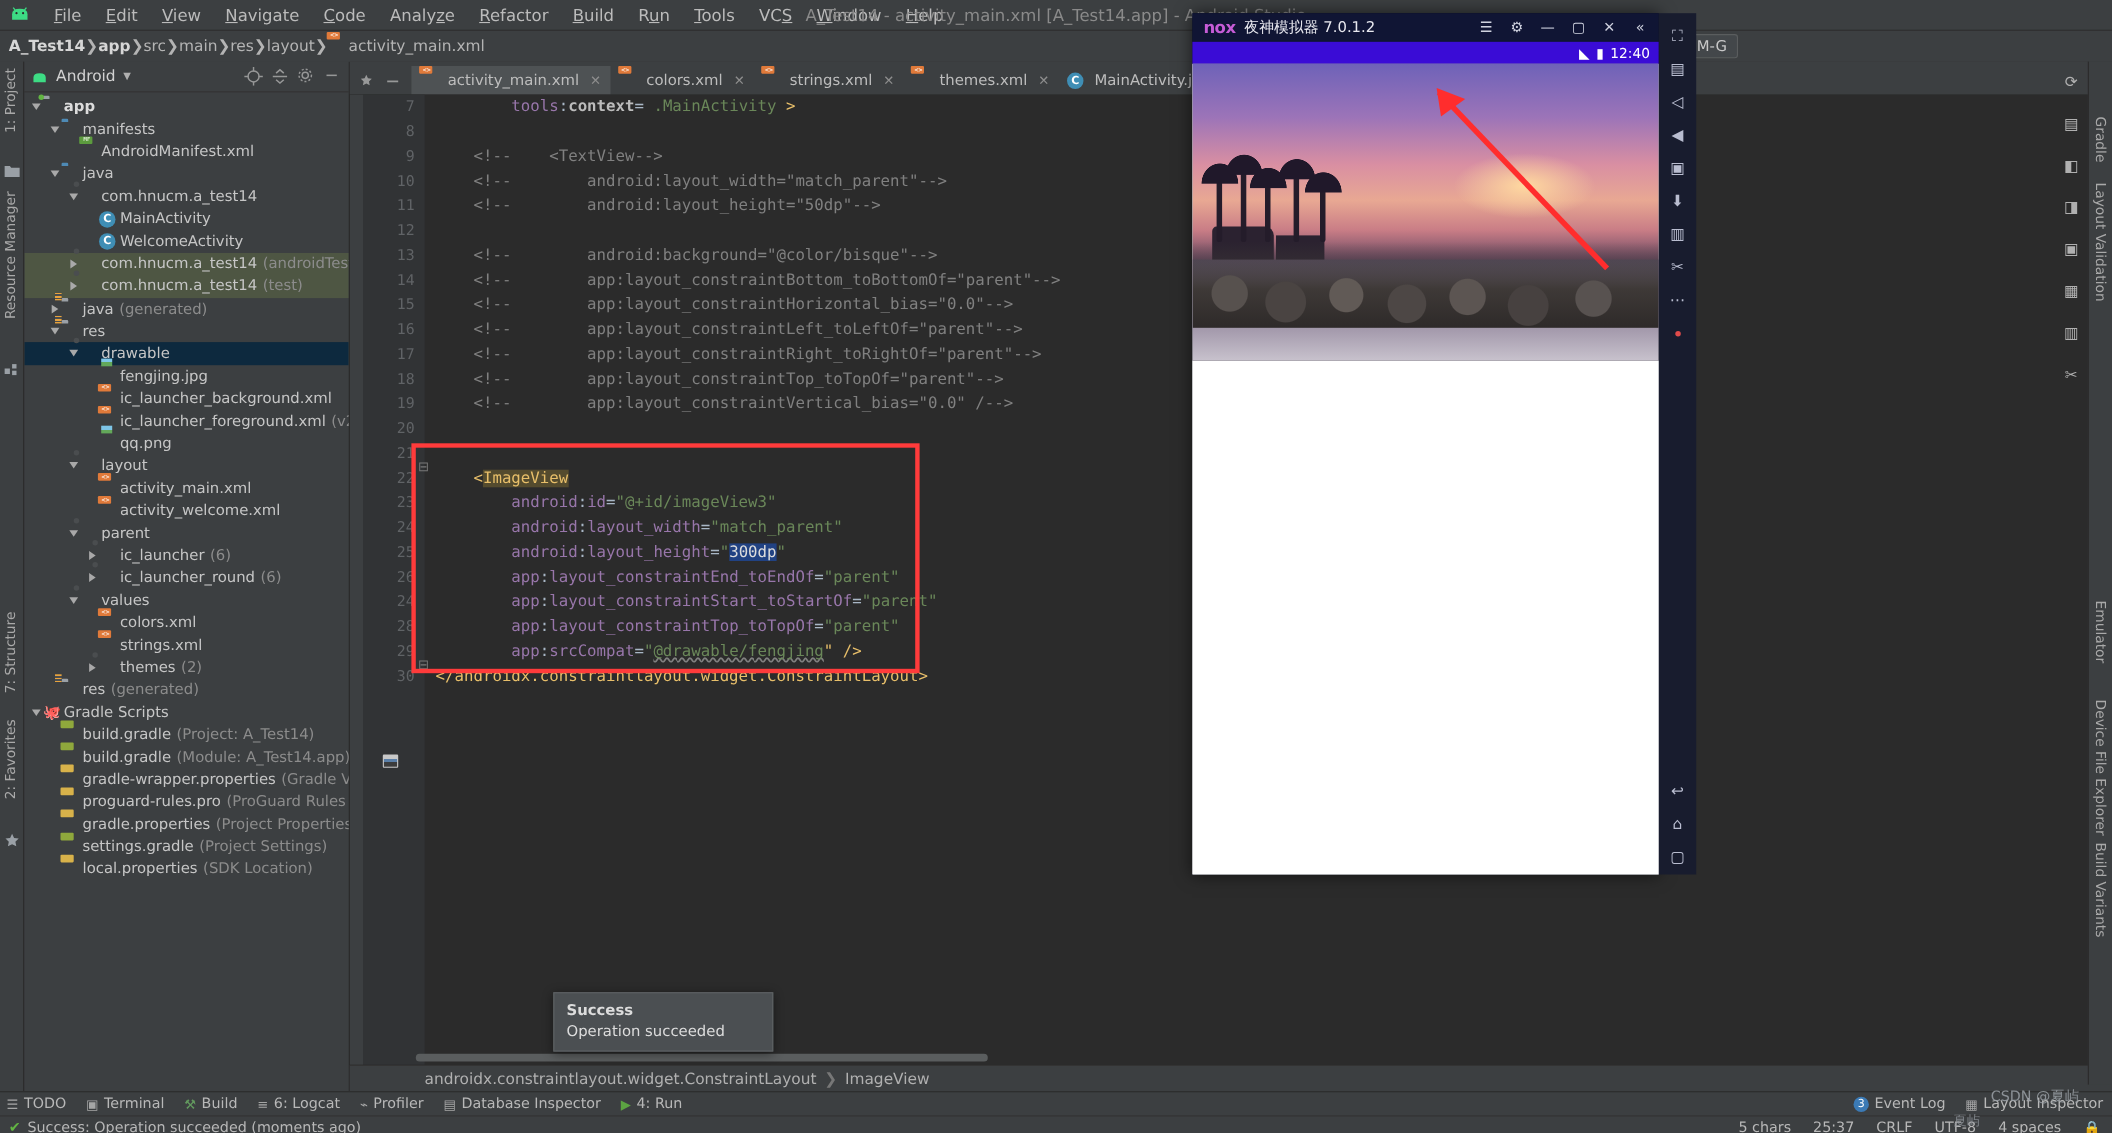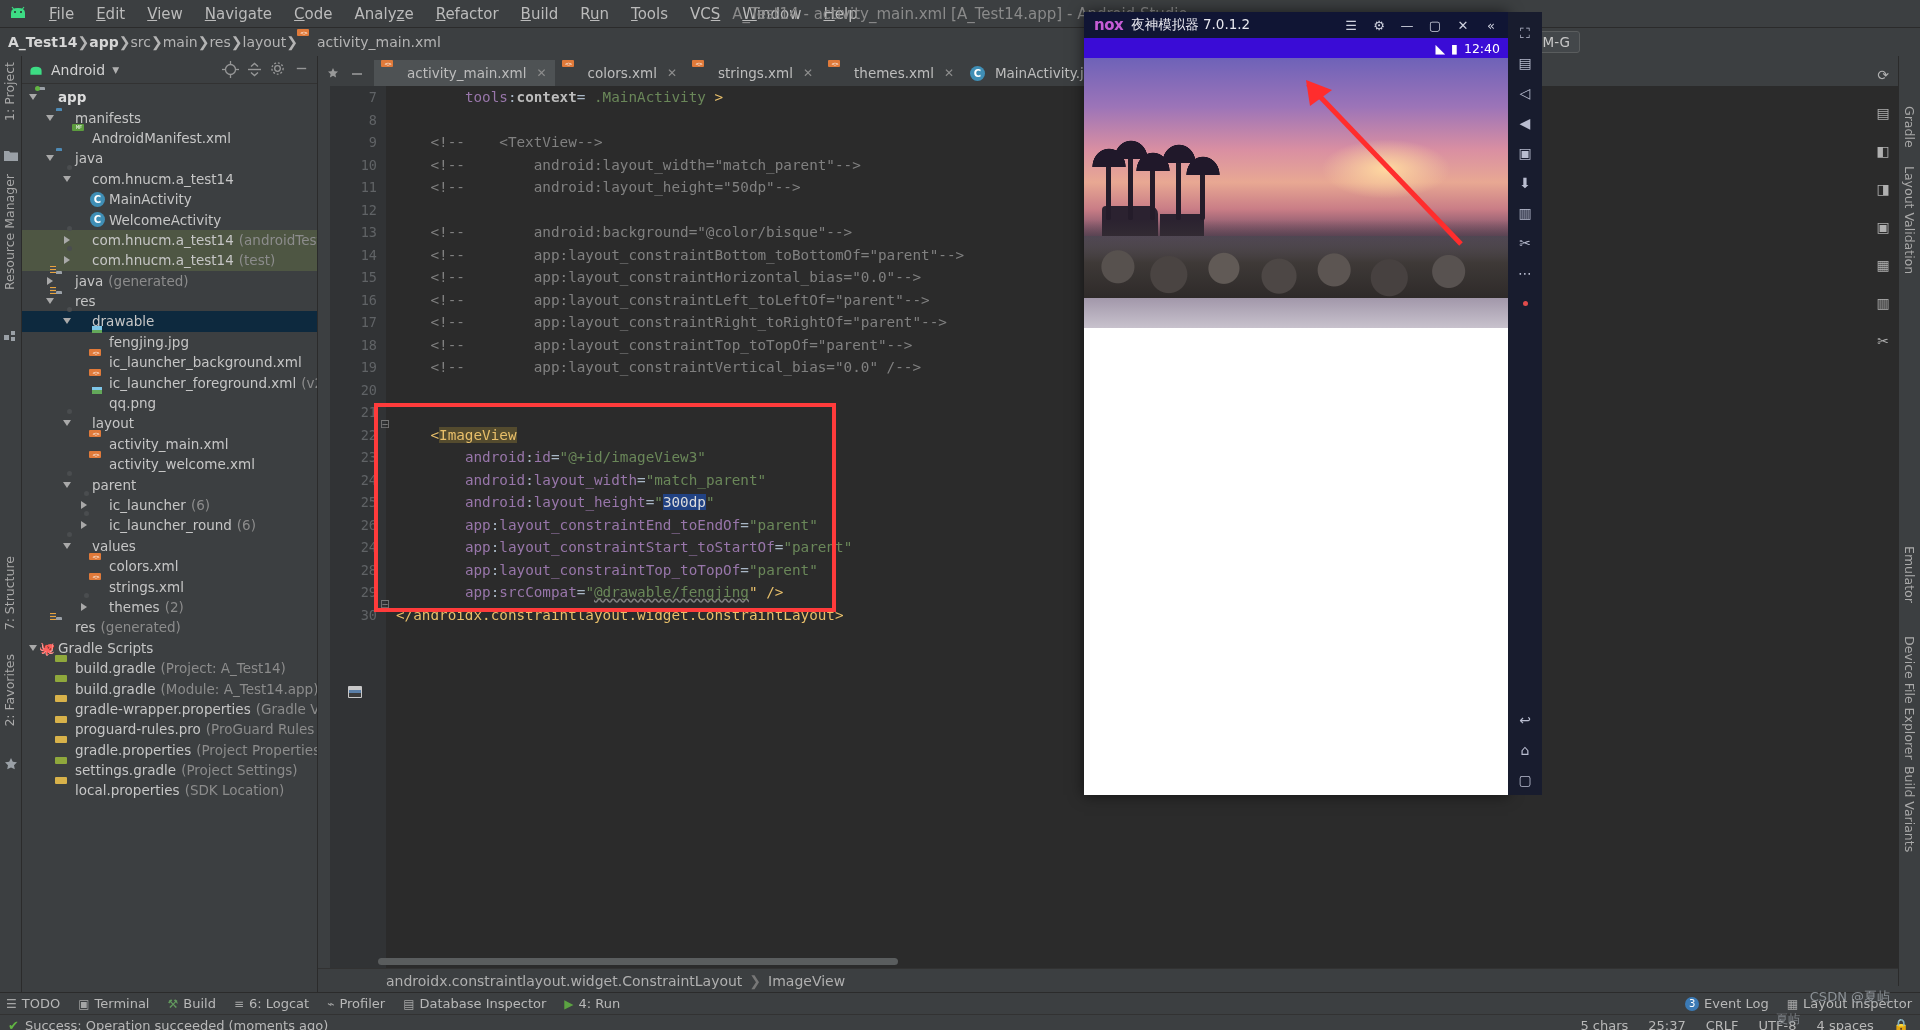--- a/index.html
+++ b/index.html
@@ -704,20 +704,24 @@
           <div style="position:absolute;left:1px;bottom:1px;width:12px;height:7px;background:linear-gradient(#5a7fa8 40%,#3c3c3c 40%)"></div>
         </div>
 
         <div class="redbox" id="redbox" style="left: 56px; top: 317px; width: 462px; height: 208.5px;"></div>
 
         <div class="scroll-v"></div>
         <div class="scroll-h"></div>
         <div class="err-mark" style="top:4px"></div>
         <div class="err-mark" style="top:395px"></div>
 
+        <div class="tooltip" style="left:185px; bottom:12px; width:200px;">
+          <div style="font-weight:bold">Success</div>
+          <div>Operation succeeded</div>
+        </div>
       </div>
 
       <div class="ed-crumb">
         <span>androidx.constraintlayout.widget.ConstraintLayout</span>
         <span class="sep">❯</span>
         <span>ImageView</span>
       </div>
     </div>
   </div>
 

